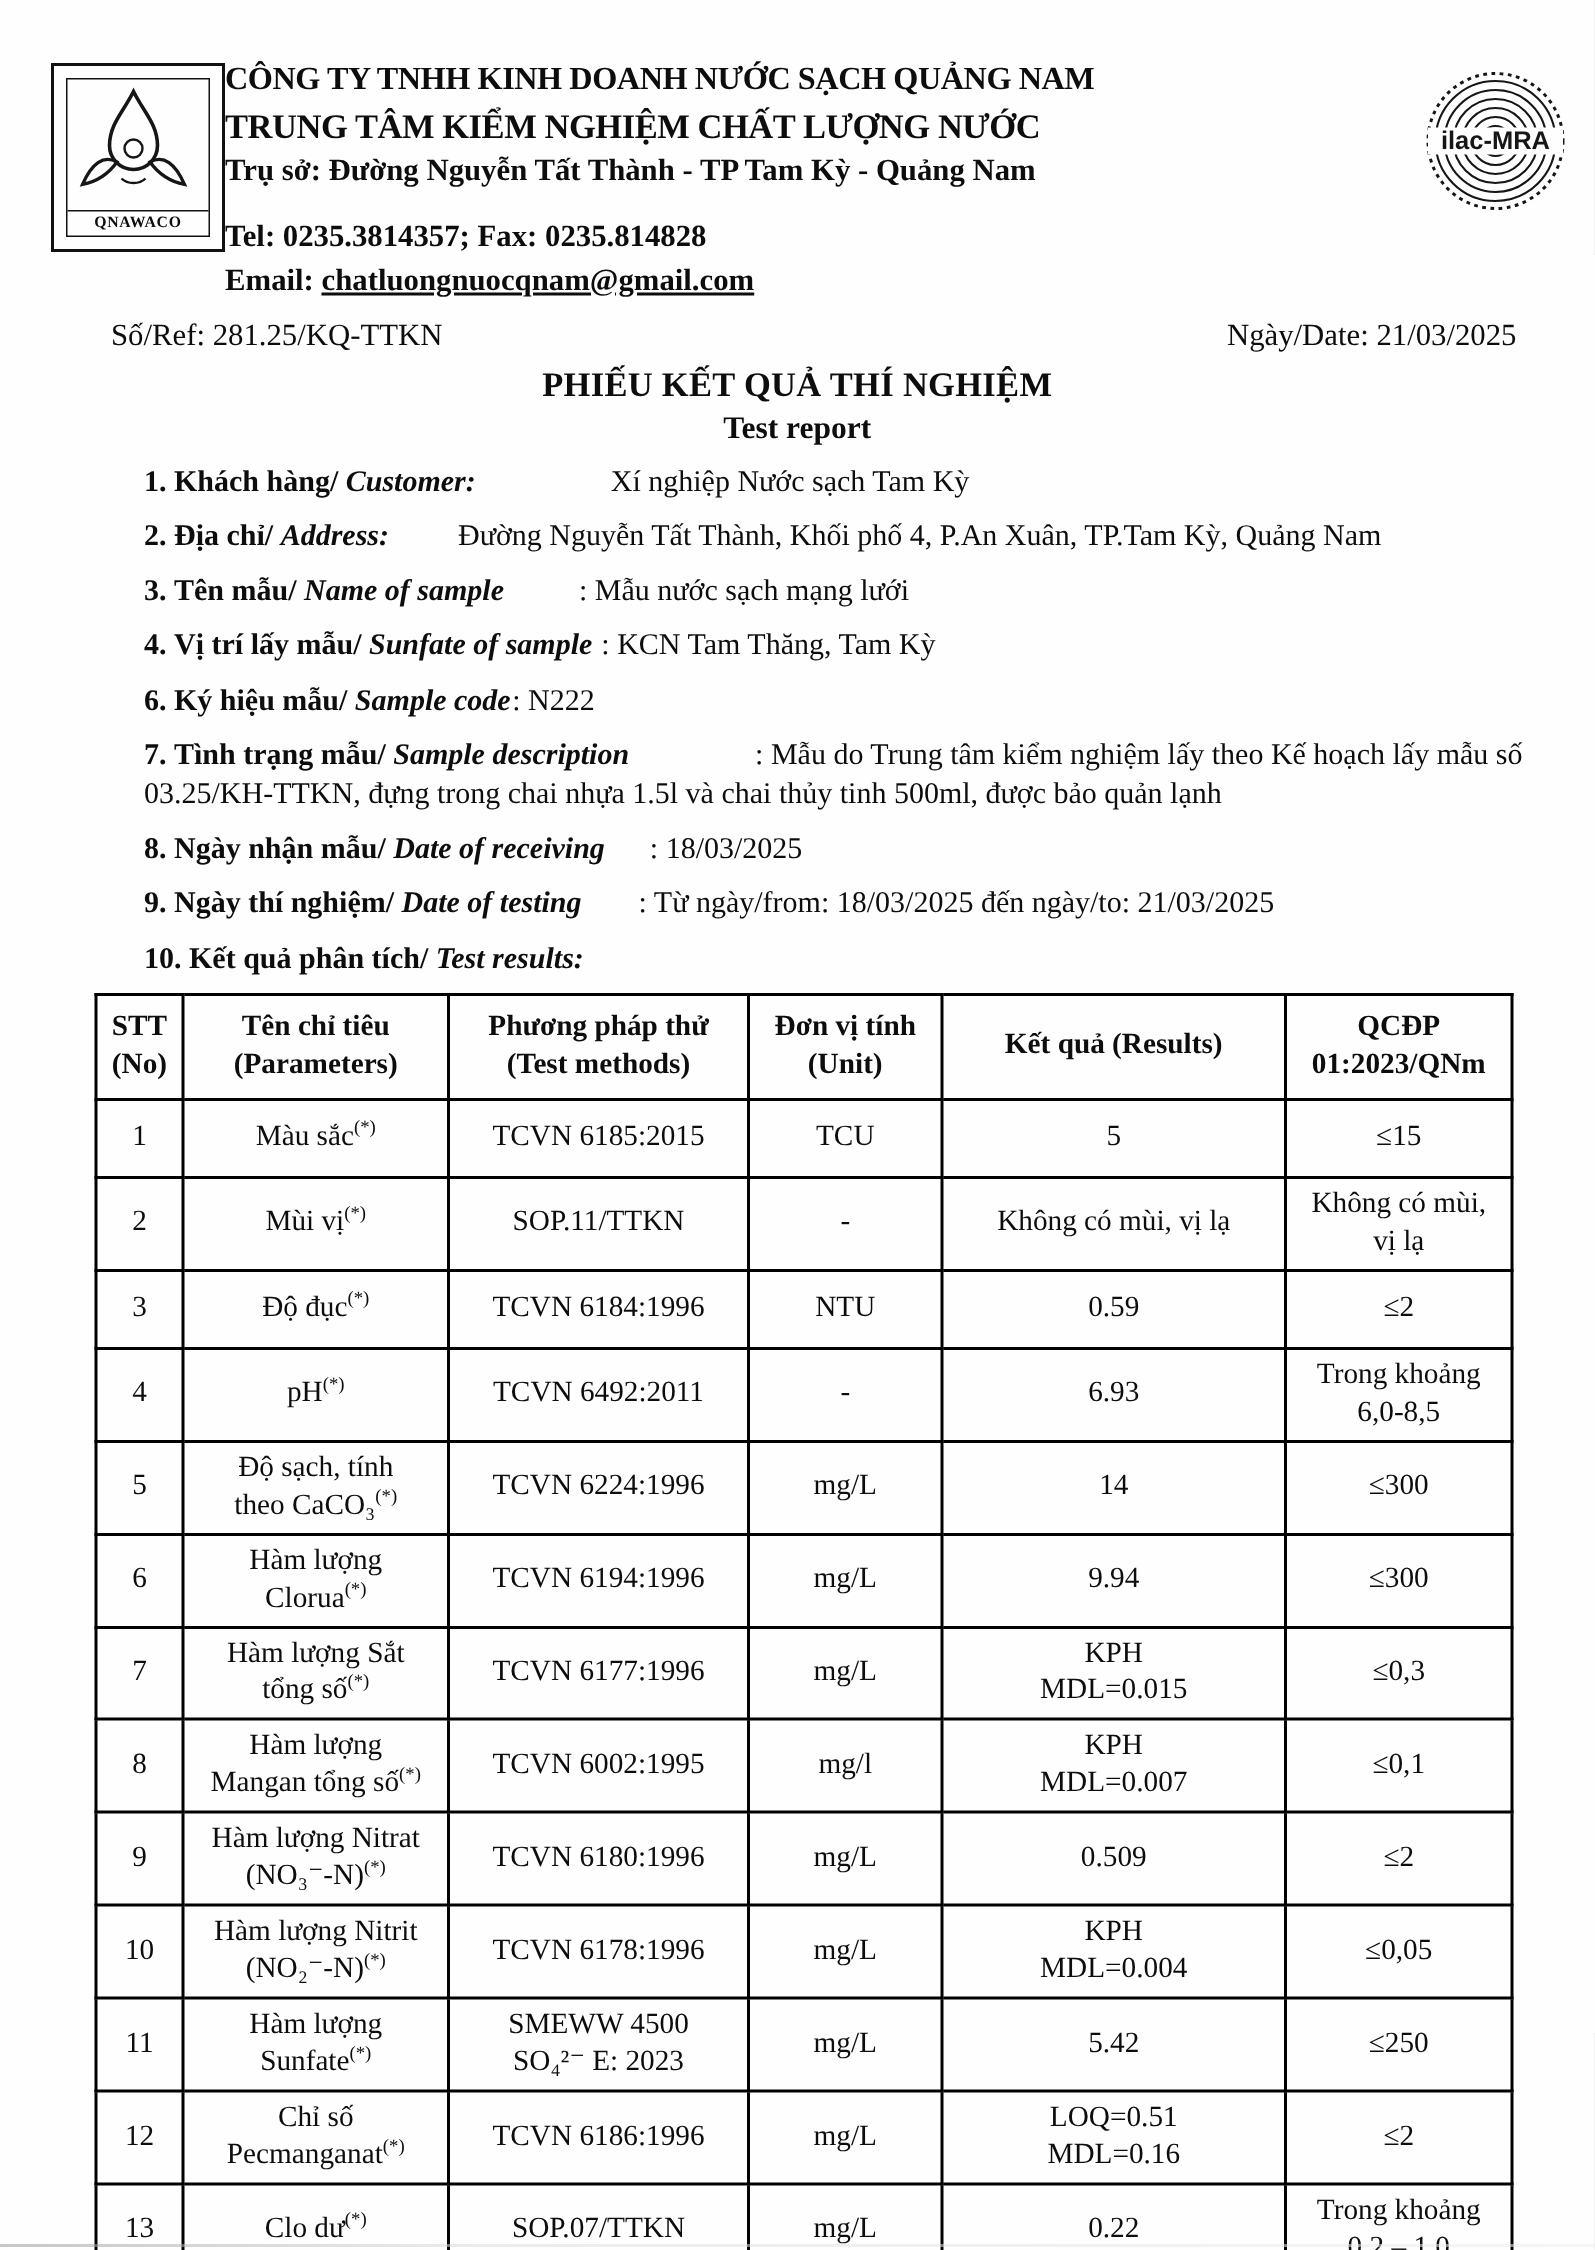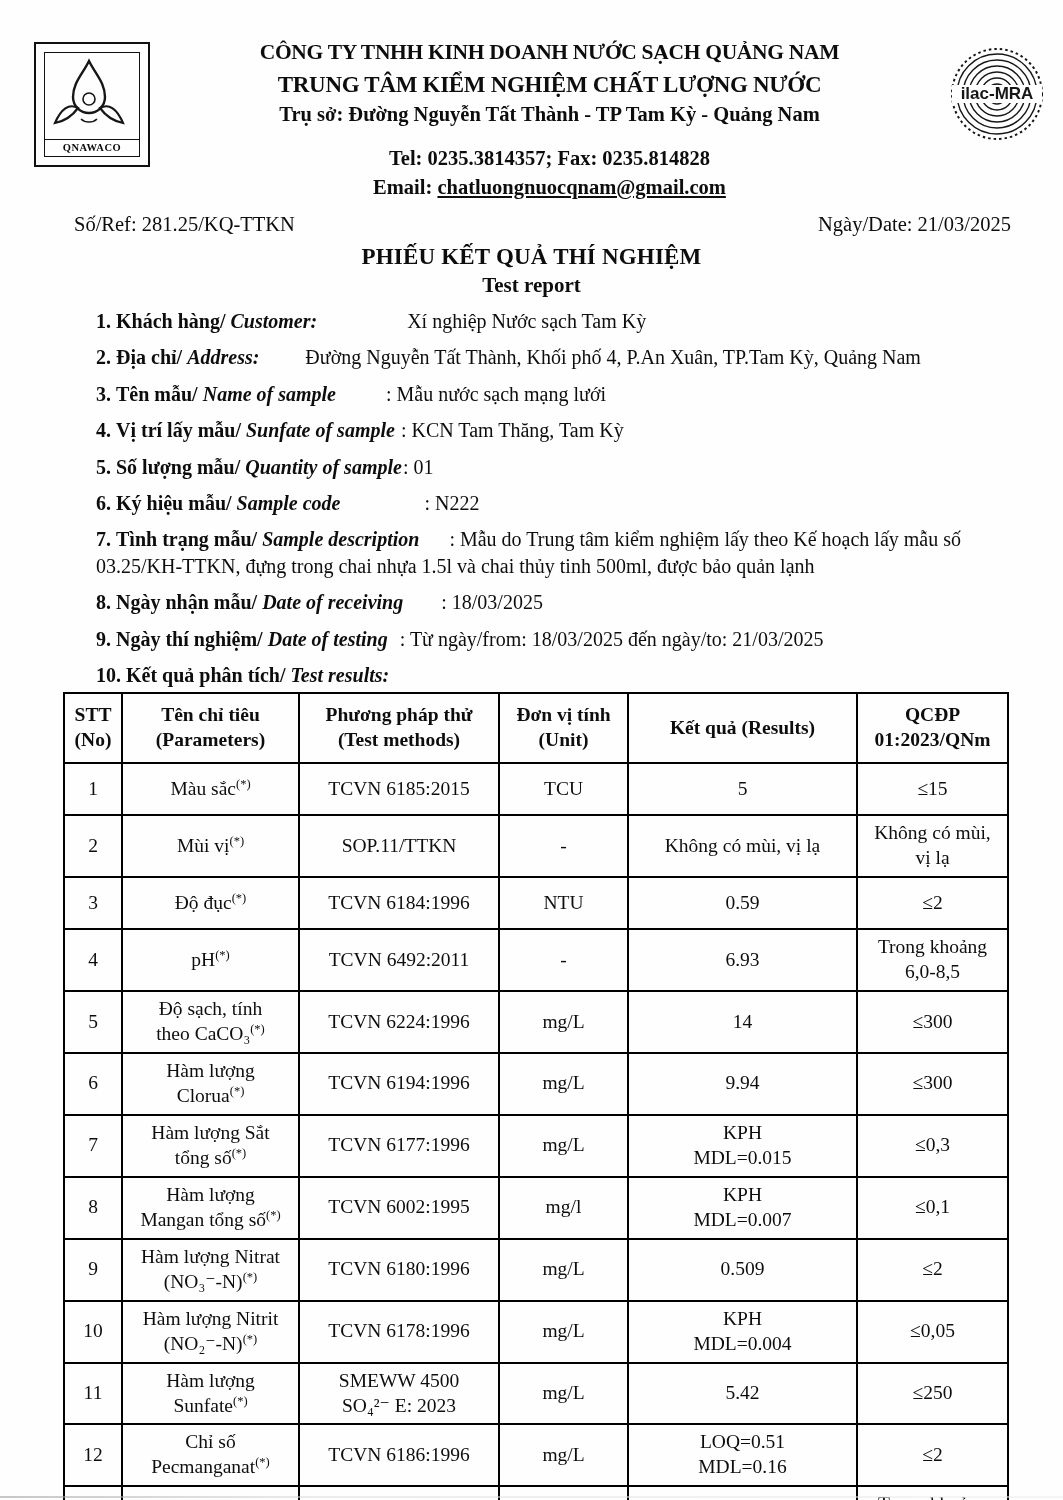--- a/index.html
+++ b/index.html
@@ -10,21 +10,21 @@
   
   .letterhead{display:flex;align-items:flex-start;padding:36px 18px 0 34px;}
   .logo-qnawaco{
     width:96px;border:2.5px solid #111;padding:8px;flex:0 0 auto;margin-top:6px;
   }
   .logo-qnawaco .inner{border:1.5px solid #111;}
   .logo-band{
     border-top:1.5px solid #111;text-align:center;font-weight:bold;font-size:10.5px;
     letter-spacing:.5px;padding:2px 0 3px;
   }
-  .lh-text{flex:1 1 auto;text-align:center;line-height:1.0;padding-top:6px;}
+  .lh-text{flex:1 1 auto;line-height:1.0;padding-top:6px;}
   .lh-company{font-size:21.5px;font-weight:bold;letter-spacing:-.3px;margin-bottom:9px;}
   .lh-center{font-size:23px;font-weight:bold;letter-spacing:-.3px;margin-bottom:8px;}
   .lh-addr{font-size:20.5px;font-weight:bold;margin-bottom:24px;}
   .lh-tel{font-size:20.5px;font-weight:bold;margin-bottom:8px;}
   .lh-email{font-size:20.5px;font-weight:bold;}
   .email-u{text-decoration:underline;font-weight:bold;}
   .lh-logos{flex:0 0 auto;display:flex;align-items:flex-start;gap:8px;padding-top:10px;}
   .aosc{text-align:center;width:104px;}
   .aosc-cap1,.aosc-cap2{font-family:"Liberation Sans","DejaVu Sans",sans-serif;font-size:9.5px;font-weight:bold;line-height:1.25;}
   
@@ -115,21 +115,20 @@
 
   <div class="info" id="info-list">
     <p class="info-item"><b class="i-no">1.</b> <b class="i-vi">Khách hàng/</b> <b class="i-en">Customer:</b><span class="i-val">Xí nghiệp Nước sạch Tam Kỳ</span></p>
 
     <p class="info-item"><b class="i-no">2.</b> <b class="i-vi">Địa chỉ/</b> <b class="i-en">Address:</b><span class="i-val">Đường Nguyễn Tất Thành, Khối phố 4, P.An Xuân, TP.Tam Kỳ, Quảng Nam</span></p>
 
     <p class="info-item"><b class="i-no">3.</b> <b class="i-vi">Tên mẫu/</b> <b class="i-en">Name of sample</b><span class="i-val">: Mẫu nước sạch mạng lưới</span></p>
 
     <p class="info-item"><b class="i-no">4.</b> <b class="i-vi">Vị trí lấy mẫu/</b> <b class="i-en">Sunfate of sample</b><span class="i-val">: KCN Tam Thăng, Tam Kỳ</span></p>
 
-    <p class="info-item"><b class="i-no">5.</b> <b class="i-vi">Số lượng mẫu/</b> <b class="i-en">Quantity of sample</b><span class="i-val">: 01</span></p>
 
     <p class="info-item"><b class="i-no">6.</b> <b class="i-vi">Ký hiệu mẫu/</b> <b class="i-en">Sample code</b><span class="i-val">: N222</span></p>
 
     <p class="info-item"><b class="i-no">7.</b> <b class="i-vi">Tình trạng mẫu/</b> <b class="i-en">Sample description</b><span class="i-val">: Mẫu do Trung tâm kiểm nghiệm lấy theo Kế hoạch lấy mẫu số 03.25/KH-TTKN, đựng trong chai nhựa 1.5l và chai thủy tinh 500ml, được bảo quản lạnh</span></p>
 
     <p class="info-item"><b class="i-no">8.</b> <b class="i-vi">Ngày nhận mẫu/</b> <b class="i-en">Date of receiving</b><span class="i-val">: 18/03/2025</span></p>
 
     <p class="info-item"><b class="i-no">9.</b> <b class="i-vi">Ngày thí nghiệm/</b> <b class="i-en">Date of testing</b><span class="i-val">: Từ ngày/from: 18/03/2025  đến ngày/to: 21/03/2025</span></p>
 
     <p class="info-item"><b class="i-no">10.</b> <b class="i-vi">Kết quả phân tích/</b> <b class="i-en">Test results:</b><span class="i-val"></span></p>

